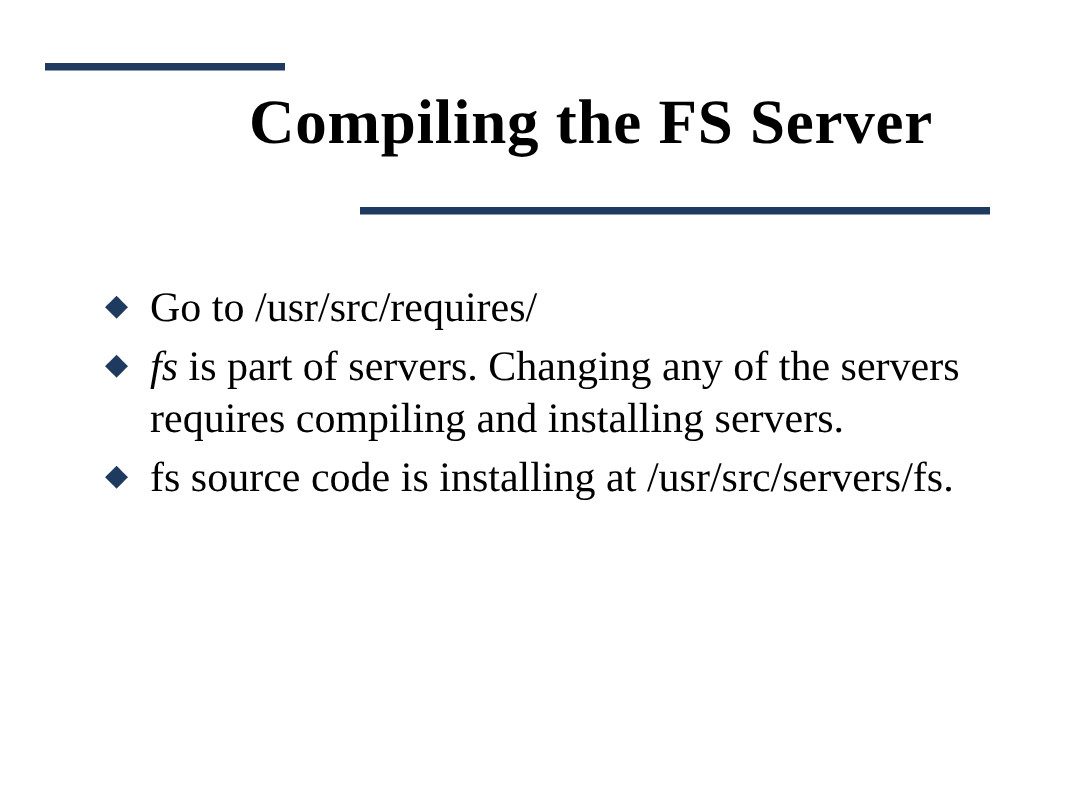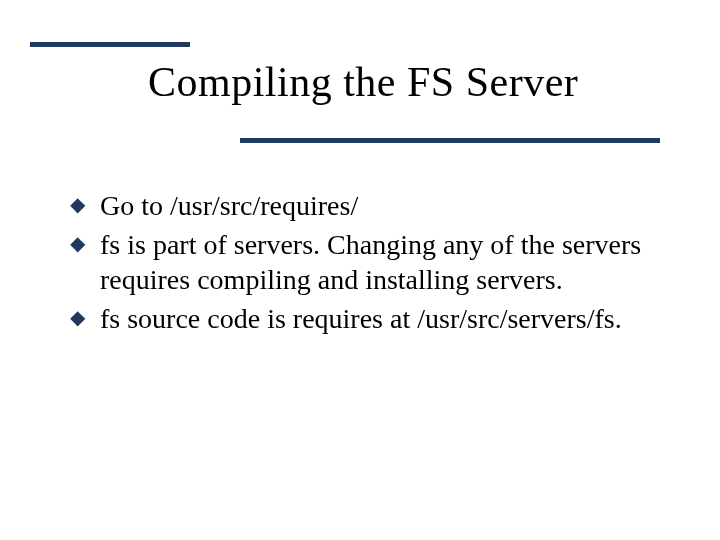--- a/index.html
+++ b/index.html
@@ -30,23 +30,23 @@
     position: absolute;
     top: 138px;
     left: 240px;
     width: 420px;
     height: 5px;
     background: #1f3a5f;
   }
   .title {
     position: absolute;
     top: 58px;
-    left: 148px;
+    left: 166px;
     font-size: 42px;
-    font-weight: 400;
+    font-weight: 700;
     letter-spacing: 0.5px;
   }
   .body {
     position: absolute;
     top: 188px;
     left: 70px;
     right: 60px;
     font-size: 28px;
     line-height: 1.25;
   }
@@ -57,20 +57,21 @@
   }
   .item .bullet {
     position: absolute;
     left: 0;
     top: 6px;
     font-size: 20px;
     color: #1f3a5f;
     line-height: 1;
   }
   .fs-italic {
+    font-style: italic;
     text-align: right;
   }
 </style>
 </head>
 <body>
 
 <div class="slide">
 
   <div class="rule-top"></div>
 
@@ -85,18 +86,18 @@
       <span>Go to /usr/src/requires/</span>
     </div>
 
     <div class="item">
       <span class="bullet">◆</span>
       <span><span class="fs-italic">fs</span><span> is part of servers. Changing any of the servers requires compiling and installing servers.</span></span>
     </div>
 
     <div class="item">
       <span class="bullet">◆</span>
-      <span>fs source code is requires at /usr/src/servers/fs.</span>
+      <span>fs source code is installing at /usr/src/servers/fs.</span>
     </div>
 
   </div>
 
 </div>
 
 </body></html>

